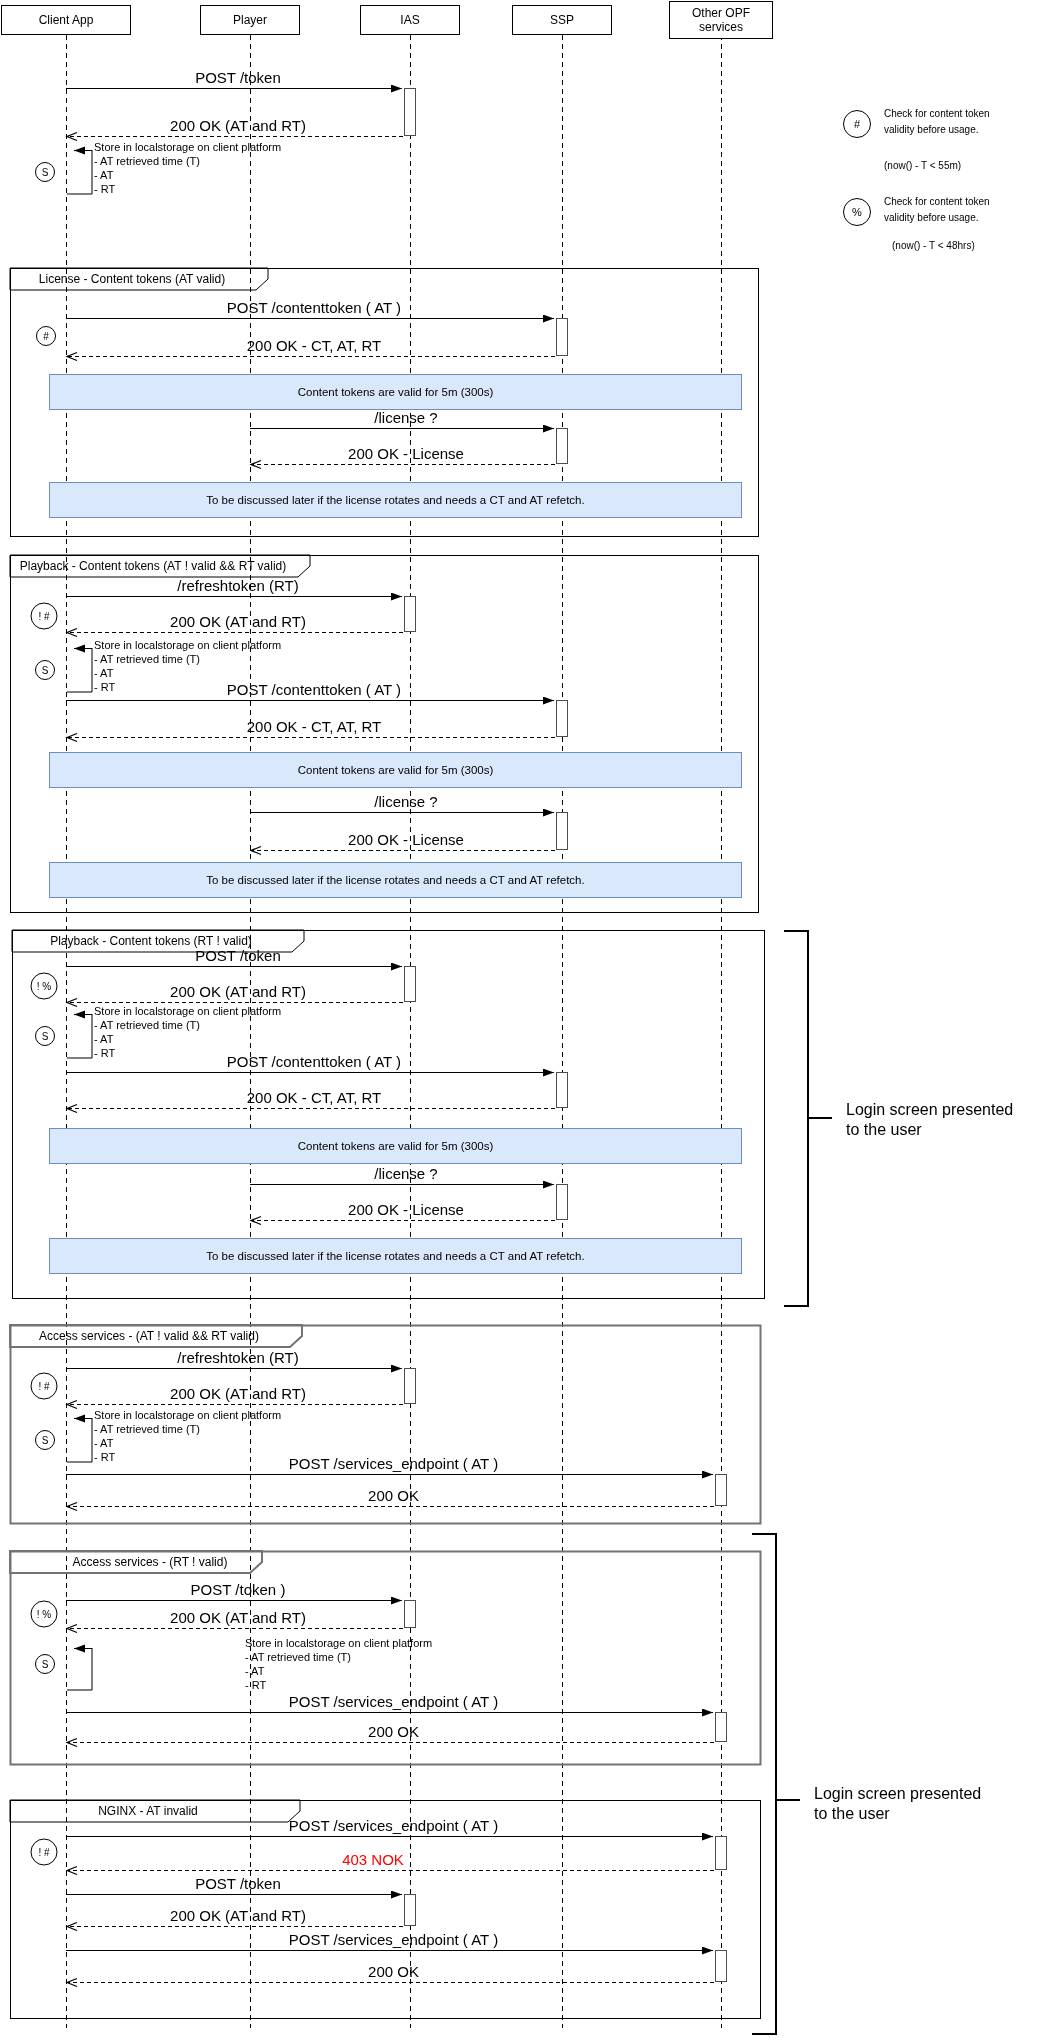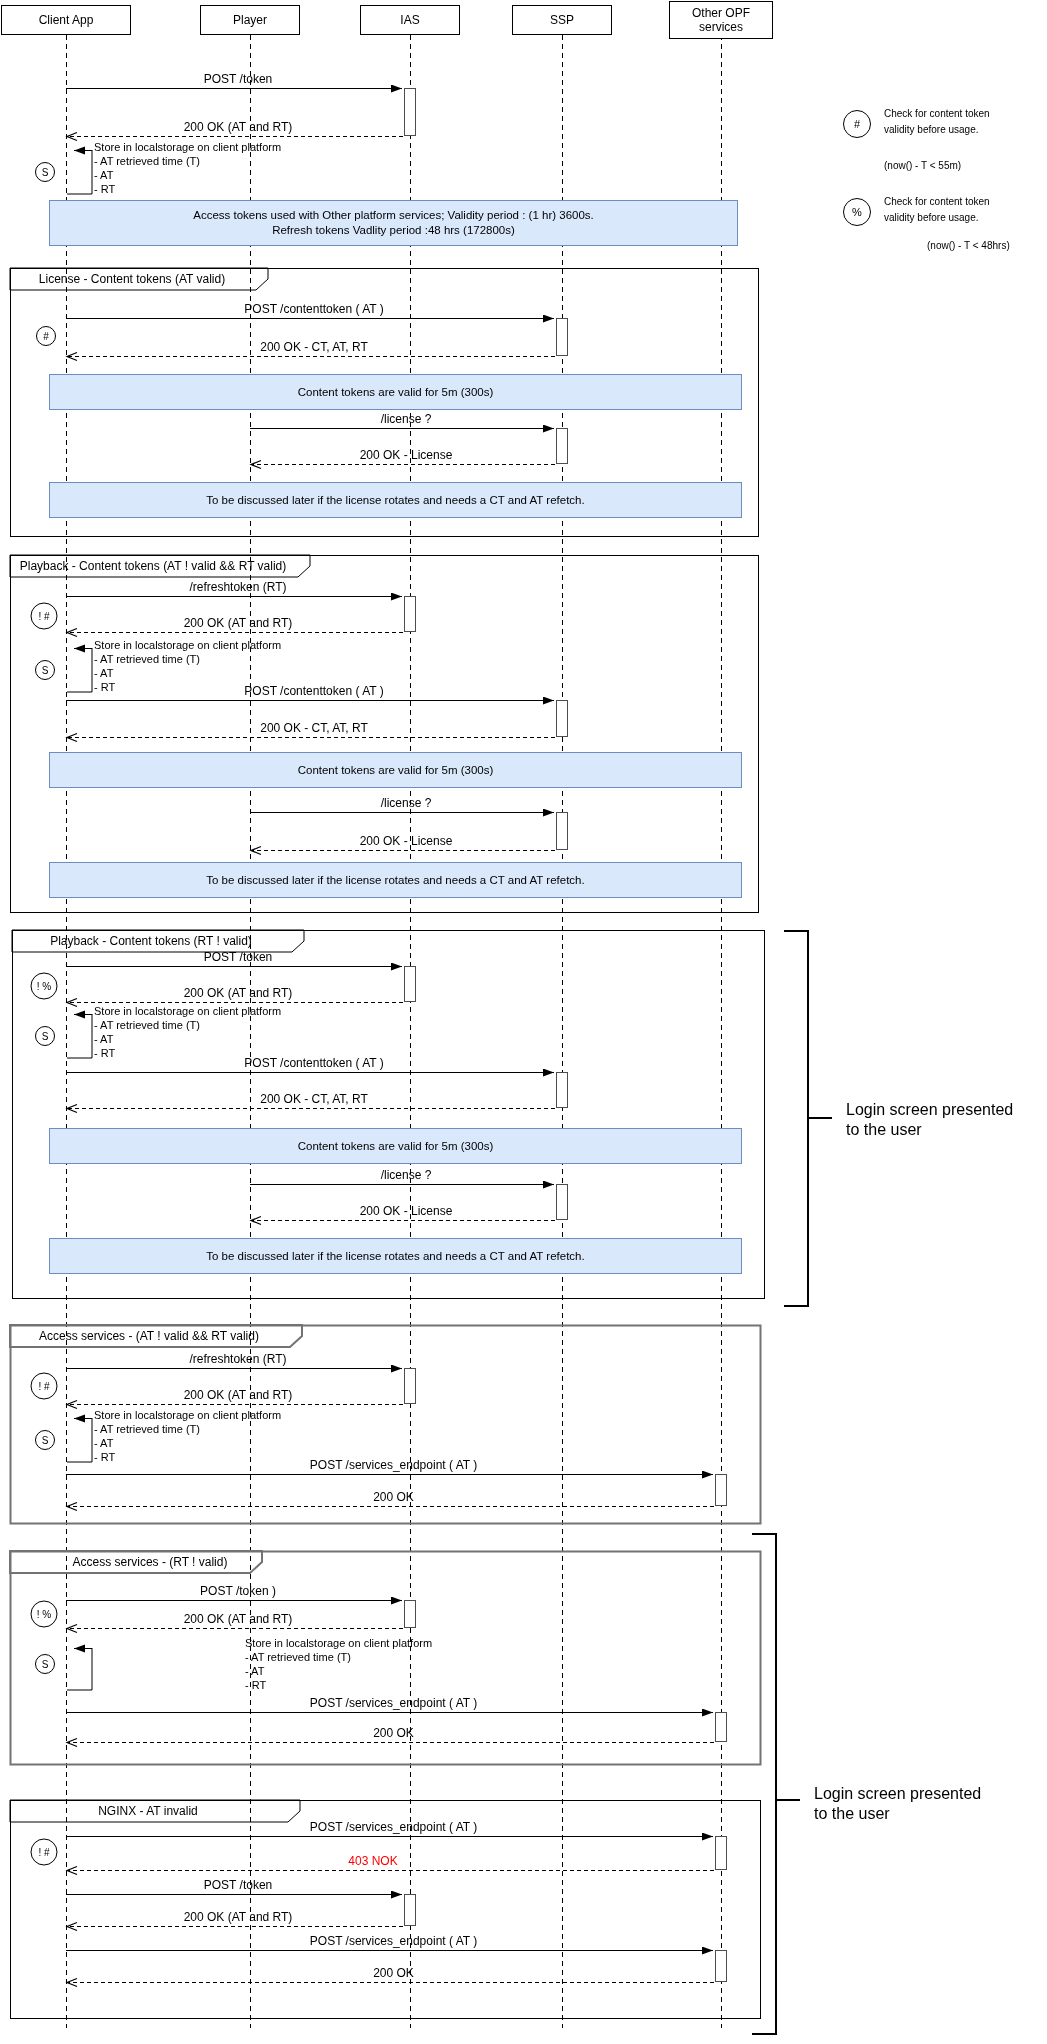--- a/index.html
+++ b/index.html
@@ -6,21 +6,21 @@
   .stage{position:relative;width:1047px;height:2044px;background:#ffffff;
          font-family:"Liberation Sans",sans-serif;color:#000;overflow:hidden;}
   .stage svg{position:absolute;left:0;top:0;}
   .actor{position:absolute;border:1px solid #000;background:#fff;box-sizing:border-box;
          display:flex;flex-direction:column;align-items:center;justify-content:center;
          text-align:center;font-size:12px;line-height:14px;}
   .act{position:absolute;width:12px;background:#fff;border:1px solid #4d4d4d;box-sizing:border-box;}
   .note{position:absolute;background:#dae8fc;border:1px solid #6c8ebf;box-sizing:border-box;
         display:flex;flex-direction:column;align-items:center;justify-content:center;
         font-size:11.5px;line-height:15px;text-align:center;}
-  .mlabel{position:absolute;white-space:nowrap;font-size:12px;transform:translate(-50%,-100%);
+  .mlabel{position:absolute;white-space:nowrap;font-size:15px;transform:translate(-50%,-100%);
           padding-bottom:2px;}
   .badge{position:absolute;border:1px solid #000;border-radius:50%;background:#fff;box-sizing:border-box;
          display:flex;align-items:center;justify-content:center;font-size:10px;
          transform:translate(-50%,-50%);white-space:nowrap;}
   .store{position:absolute;font-size:11px;line-height:14px;}
   .store div{white-space:nowrap;}
   .ftitle{position:absolute;font-size:12px;display:flex;align-items:center;justify-content:center;
           white-space:nowrap;box-sizing:border-box;}
   .blabel{position:absolute;font-size:16px;line-height:20px;}
   .ltext{position:absolute;font-size:10px;line-height:16px;white-space:nowrap;}
@@ -182,24 +182,20 @@
     <div class="act" style="left: 404px; top: 966px; height: 36px;"></div>
     <div class="act" style="left: 556px; top: 1072px; height: 36px;"></div>
     <div class="act" style="left: 556px; top: 1184px; height: 36px;"></div>
     <div class="act" style="left: 404px; top: 1368px; height: 36px;"></div>
     <div class="act" style="left: 715px; top: 1474px; height: 32px;"></div>
     <div class="act" style="left: 404px; top: 1600px; height: 28px;"></div>
     <div class="act" style="left: 715px; top: 1712px; height: 30px;"></div>
     <div class="act" style="left: 715px; top: 1836px; height: 34px;"></div>
     <div class="act" style="left: 404px; top: 1894px; height: 32px;"></div>
     <div class="act" style="left: 715px; top: 1950px; height: 32px;"></div>
-    <div class="note" style="left: 49px; top: 200px; width: 689px; height: 46px;">
-      <div>Access tokens used with Other platform services; Validity period : (1 hr) 3600s.</div>
-      <div>Refresh tokens Vadlity period :48 hrs (172800s)</div>
-    </div>
     <div class="note" style="left: 49px; top: 374px; width: 693px; height: 36px;">
       <div>Content tokens are valid for 5m (300s)</div>
     </div>
     <div class="note" style="left: 49px; top: 482px; width: 693px; height: 36px;">
       <div>To be discussed later if the license rotates and needs a CT and AT refetch.</div>
     </div>
     <div class="note" style="left: 49px; top: 752px; width: 693px; height: 36px;">
       <div>Content tokens are valid for 5m (300s)</div>
     </div>
     <div class="note" style="left: 49px; top: 862px; width: 693px; height: 36px;">
@@ -229,21 +225,21 @@
     <div class="ltext" style="left: 884px; top: 106px;">
       <div>Check for content token</div>
       <div>validity before usage.</div>
     </div>
     <div class="ltext" style="left: 884px; top: 150px; margin-top: 8px;">(now() - T &lt; 55m)</div>
     <div class="badge" style="left: 857px; top: 212px; width: 28px; height: 28px; font-size: 11px;">%</div>
     <div class="ltext" style="left: 884px; top: 194px;">
       <div>Check for content token</div>
       <div>validity before usage.</div>
     </div>
-    <div class="ltext" style="left: 927px; top: 238px;">(now() - T &lt;  48hrs)</div>
+    <div class="ltext" style="left: 892px; top: 238px;">(now() - T &lt;  48hrs)</div>
     <div class="actor" style="left: 1px; top: 5px; width: 130px; height: 30px;">
       <div>Client App</div>
     </div>
     <div class="actor" style="left: 200px; top: 5px; width: 100px; height: 30px;">
       <div>Player</div>
     </div>
     <div class="actor" style="left: 360px; top: 5px; width: 100px; height: 30px;">
       <div>IAS</div>
     </div>
     <div class="actor" style="left: 512px; top: 5px; width: 100px; height: 30px;">

